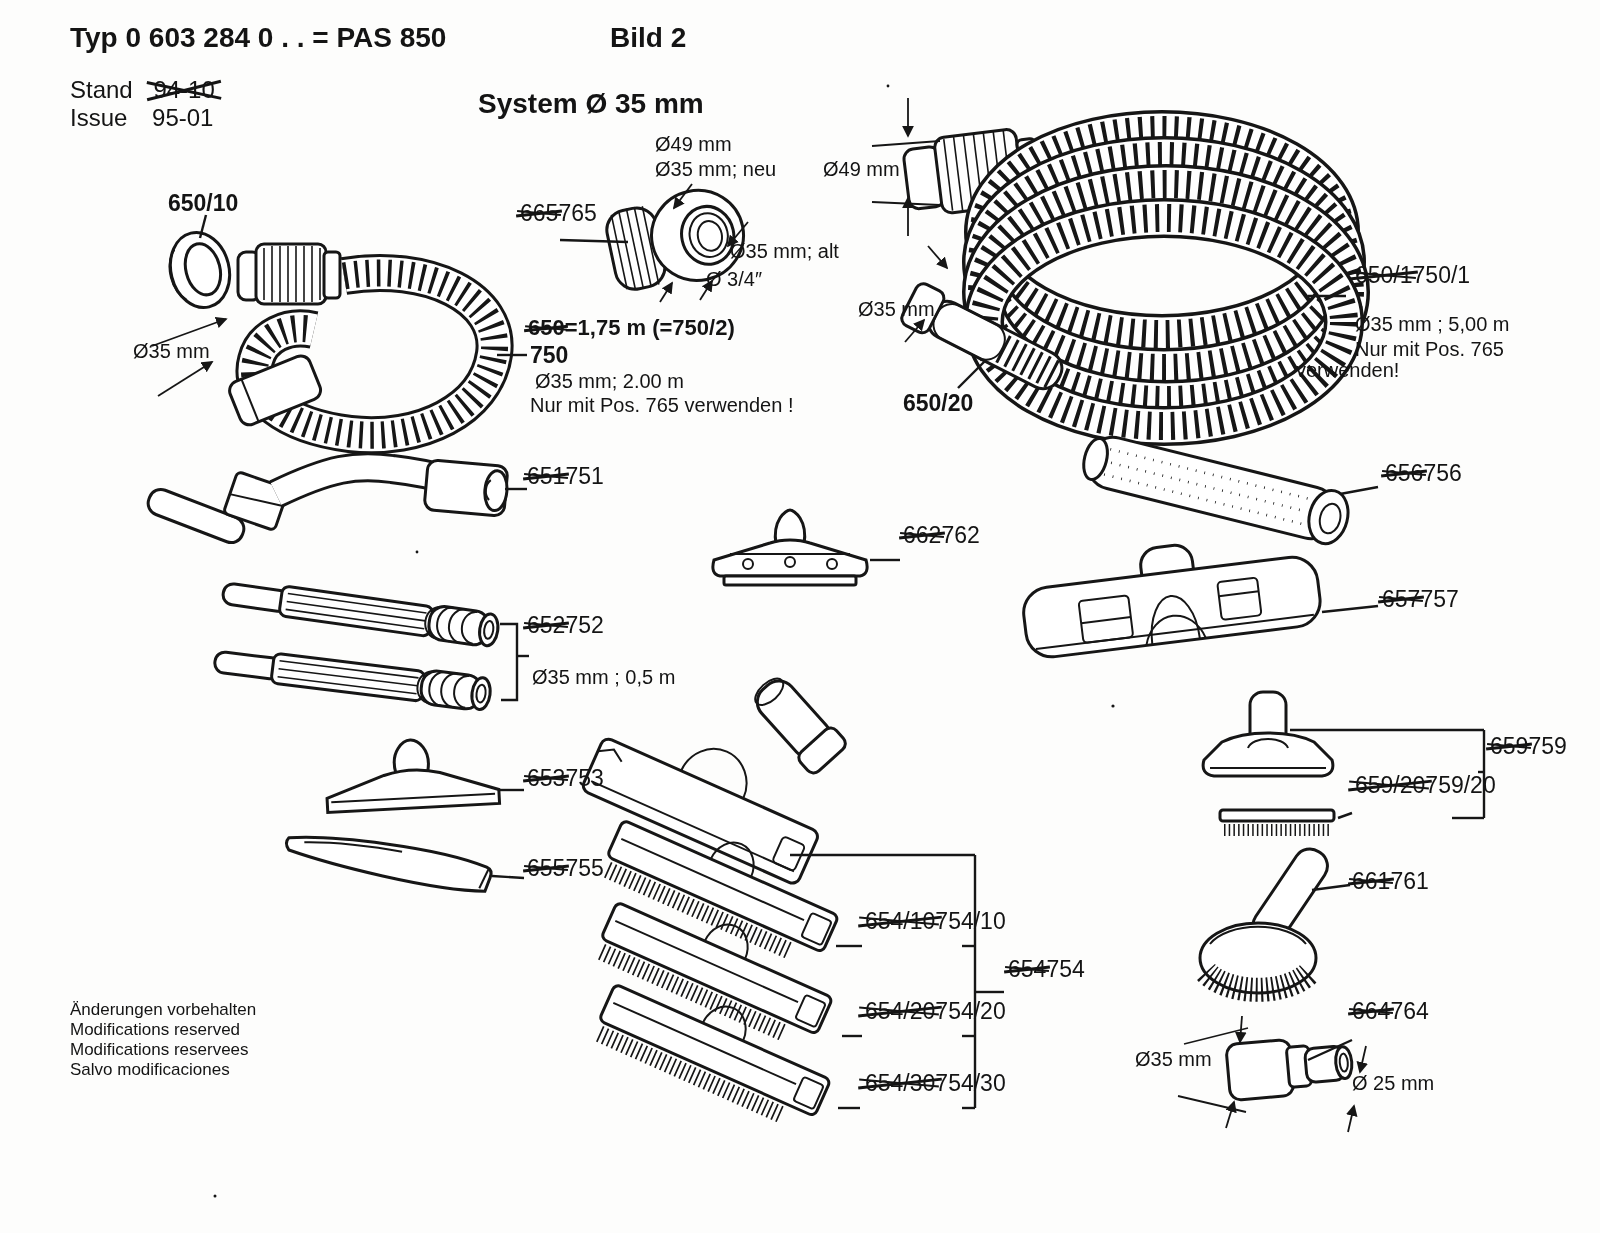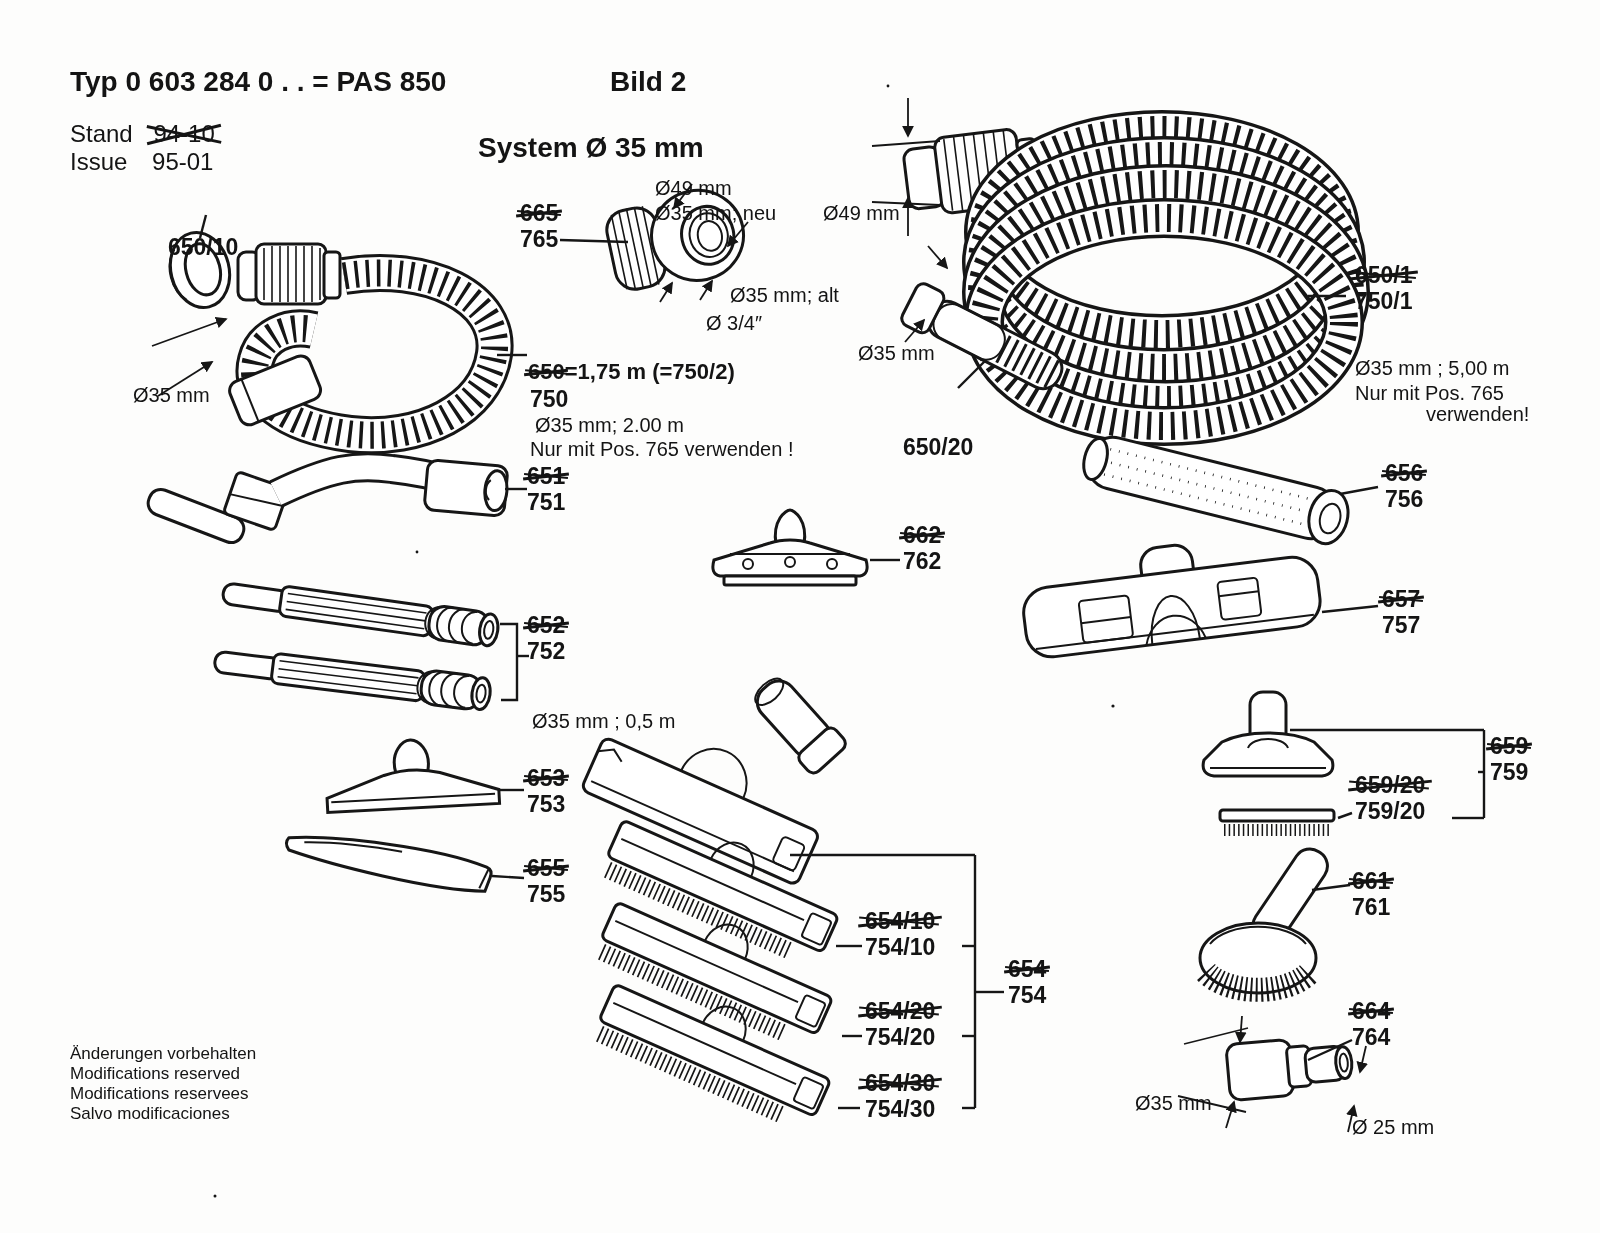--- a/index.html
+++ b/index.html
@@ -1,23 +1,23 @@
 <!DOCTYPE html>
 <html><head>
 <meta charset="utf-8">
 <style>
   html,body{margin:0;padding:0;background:#e8e8e8;}
   #canvas{
     position:relative;width:1600px;height:1233px;background:#fdfdfc;
     font-family:"Liberation Sans",sans-serif;color:#141414;overflow:hidden;
   }
   #art{position:absolute;left:0;top:0;width:1600px;height:1233px;}
-  .lbl{position:absolute;white-space:nowrap;margin-top:44px;}
+  .lbl{position:absolute;white-space:nowrap;}
   .b{font-weight:700;}
-  .pair{position:absolute;display:flex;flex-direction:column;font-size:23px;font-weight:700;line-height:26px;white-space:nowrap;}
+  .pair{position:absolute;display:flex;flex-direction:row;font-size:23px;font-weight:400;line-height:26px;white-space:nowrap;}
   .struck{position:relative;display:inline-block;}
   .struck::after{
     content:"";position:absolute;left:-10%;top:46%;width:120%;height:3px;
     background:#141414;transform:rotate(-6deg);
   }
   .struck::before{
     content:"";position:absolute;left:-8%;top:48%;width:114%;height:2px;
     background:#141414;transform:rotate(5deg);
   }
   .struck-x::after{
@@ -405,21 +405,21 @@
 
   <div class="lbl dim" style="left:823px;top:158px;">Ø49 mm</div>
   <div class="lbl dim" style="left:858px;top:298px;">Ø35 mm</div>
   <div class="lbl b" style="left:903px;top:390px;font-size:23px;">650/20</div>
   <div class="pair" style="left:1355px;top:262px;justify-content:space-between;">
     <span class="struck">650/1</span>
     <span>750/1</span>
   </div>
   <div class="lbl dim" style="left:1355px;top:313px;">Ø35 mm ; 5,00 m</div>
   <div class="lbl note" style="left:1355px;top:338px;">Nur mit Pos. 765</div>
-  <div class="lbl note" style="left:1426px;top:359px;">verwenden!</div>
+  <div class="lbl note" style="left:1296px;top:359px;">verwenden!</div>
 
   <div class="pair" style="left:527px;top:463px;">
     <span class="struck">651</span>
     <span>751</span>
   </div>
 
   <div class="pair" style="left:527px;top:612px;">
     <span class="struck">652</span>
     <span>752</span>
   </div>

